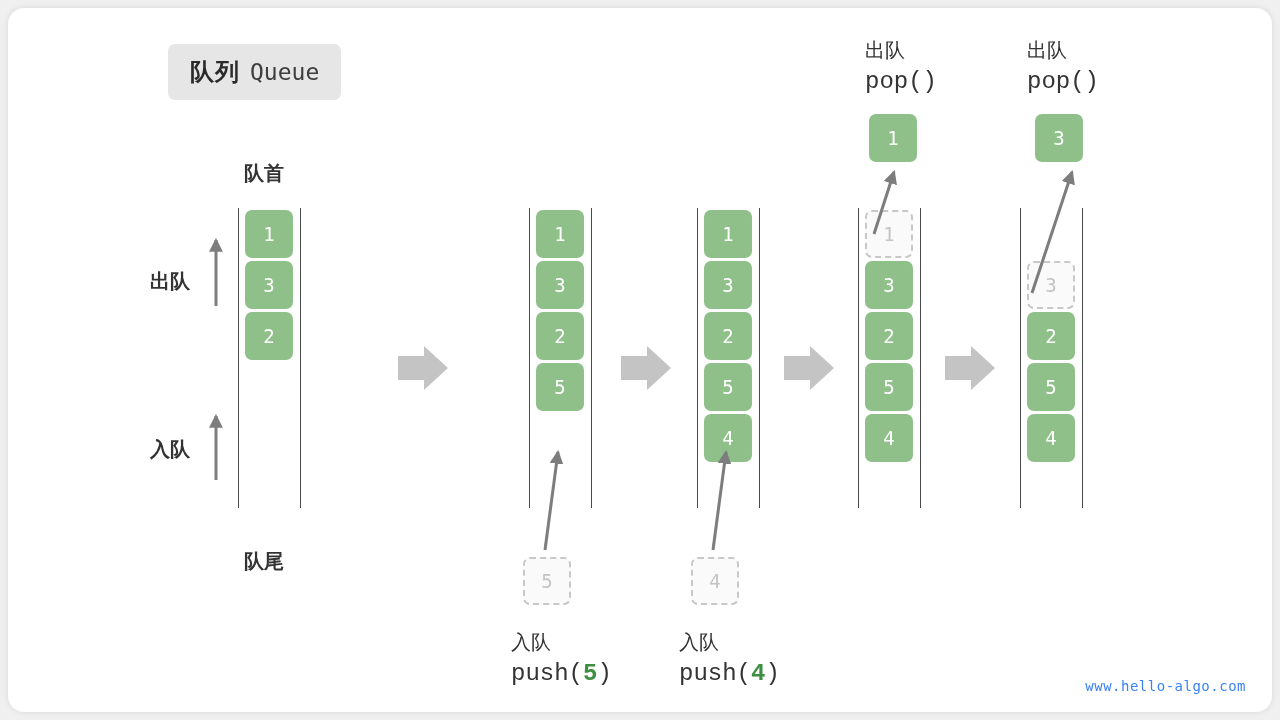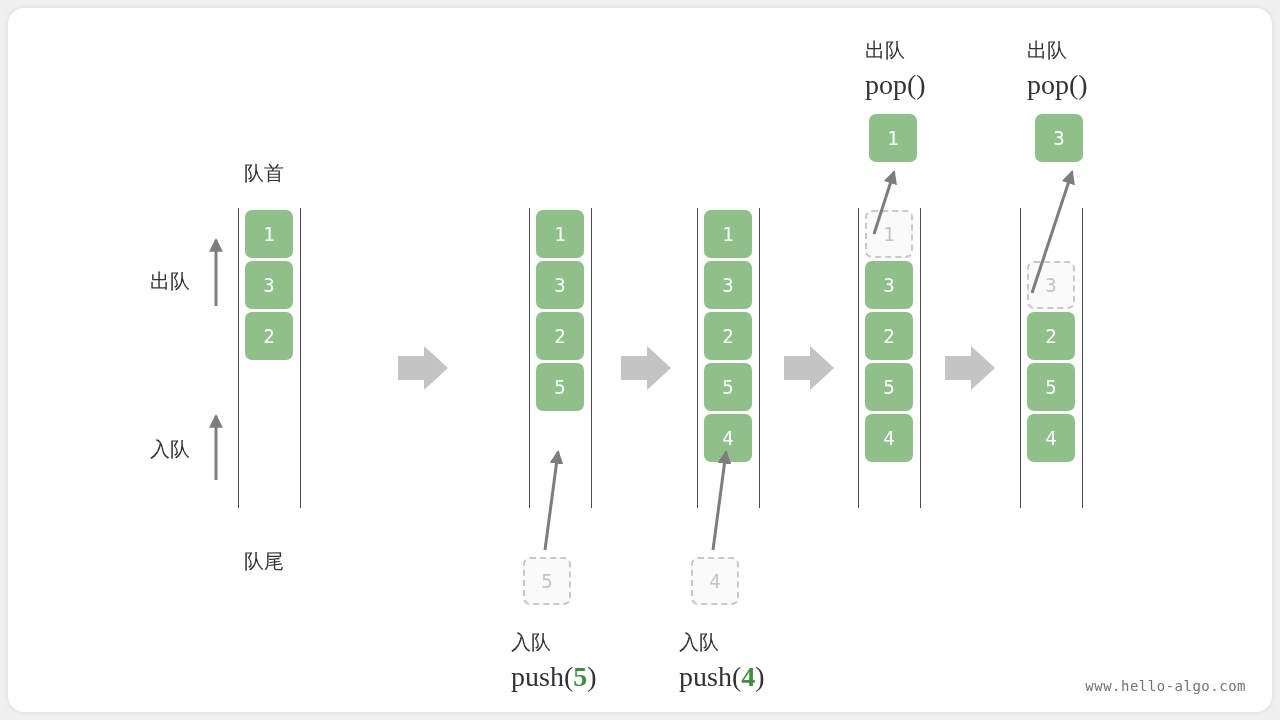--- a/index.html
+++ b/index.html
@@ -58,41 +58,45 @@
   }
   
   .loose-ghost{
     position:absolute;width:48px;height:48px;border-radius:7px;
     background:#fafafa;border:2px dashed #c8c8c8;color:#c4c4c4;
     font-size:19px;font-family:"DejaVu Sans Mono","Liberation Mono",monospace;
     display:flex;align-items:center;justify-content:center;box-sizing:border-box;
   }
 
   
-  .lbl-cn{position:absolute;font-size:20px;font-weight:normal;color:#333;white-space:nowrap;}
+  .lbl-cn{position:absolute;font-size:20px;font-weight:bold;color:#333;white-space:nowrap;}
   .caption{position:absolute;text-align:left;white-space:nowrap;}
   .caption .c1{font-size:20px;font-weight:normal;color:#333;line-height:1.45;}
-  .caption .c2{font-family:Liberation Serif, serif;font-size:28px;color:#333;line-height:1.45;}
+  .caption .c2{font-family:Liberation Mono, monospace;font-size:24px;color:#333;line-height:1.45;}
   .arg{color:#3f8f43;font-weight:bold;}
 
   
   svg.overlay{position:absolute;left:0;top:0;width:1264px;height:704px;pointer-events:none;}
 
   .watermark{
     position:absolute;right:26px;bottom:18px;
     font-family:"DejaVu Sans Mono","Liberation Mono",monospace;
-    font-size:14px;color:#737373;letter-spacing:0.5px;
+    font-size:14px;color:#3b82f6;letter-spacing:0.5px;
   }
 </style>
 </head>
 <body>
 
 <div class="card">
 <div class="stage">
 
+  <div class="title-badge">
+    <span class="title-cn">队列</span>
+    <span class="title-en">Queue</span>
+  </div>
 
   <div class="caption" style="left:857px;top:28px;">
     <div class="c1">出队</div>
     <div class="c2"><span>pop(</span><span class="arg"></span><span>)</span></div>
   </div>
   <div class="caption" style="left:1019px;top:28px;">
     <div class="c1">出队</div>
     <div class="c2"><span>pop(</span><span class="arg"></span><span>)</span></div>
   </div>
 

